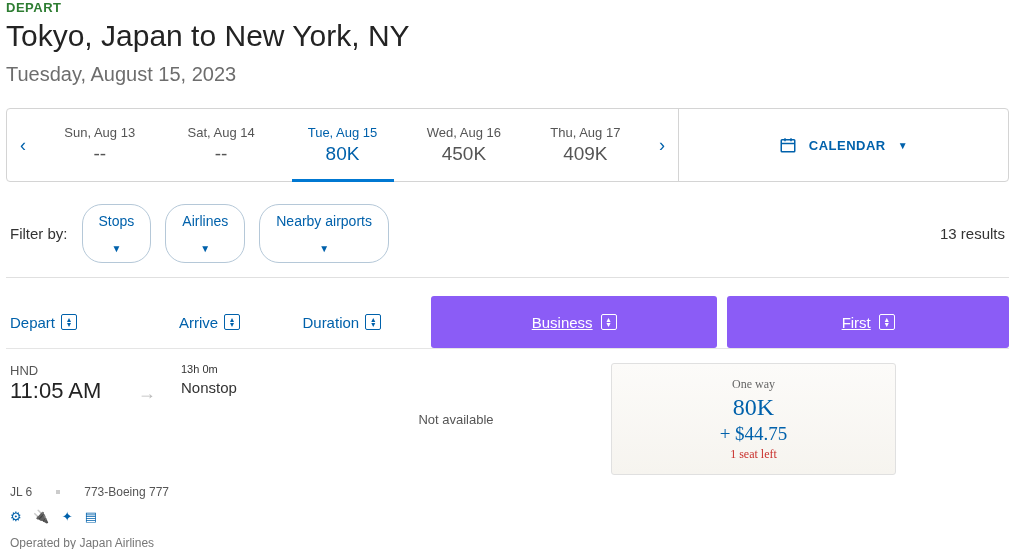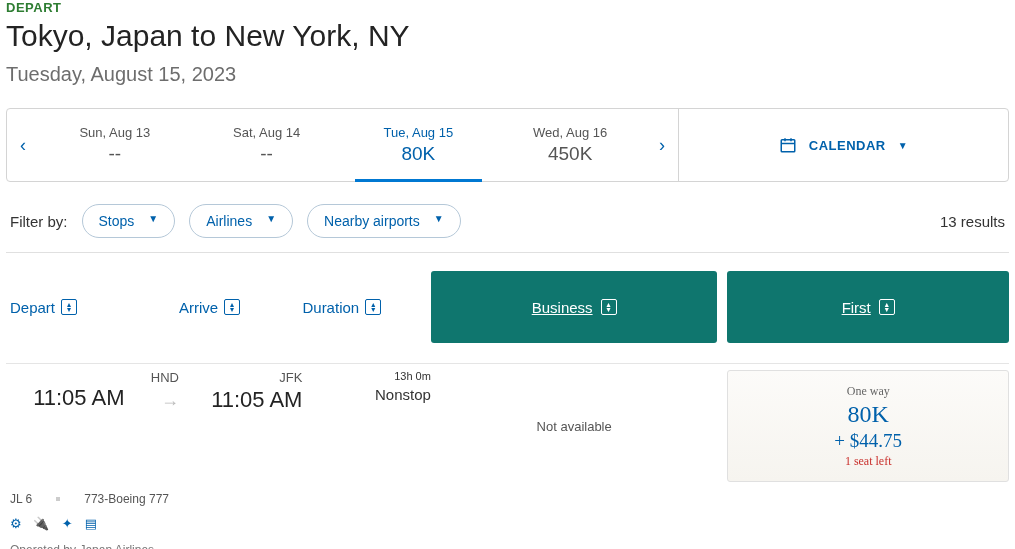--- a/index.html
+++ b/index.html
@@ -15,37 +15,37 @@
 .date-cell .dlabel { font-size: 13px; color: #555; }
 .date-cell .dval { font-size: 19px; color: #555; margin-top: 3px; }
 .date-cell.selected .dlabel { color: #0061ab; }
 .date-cell.selected .dval { color: #0061ab; font-weight: 500; }
 .date-cell.selected::after { content: ""; position: absolute; bottom: -1px; left: 8%; right: 8%; height: 3px; background: #0078d2; }
 .calendar-pane { width: 330px; border-left: 1px solid #d4d4d4; display: flex; align-items: center; justify-content: center; gap: 12px; color: #0061ab; font-weight: 600; font-size: 13px; letter-spacing: 0.5px; cursor: pointer; }
 .cal-icon { width: 18px; height: 18px; }
 .chev-down { font-size: 10px; }
 .filter-row { display: flex; align-items: center; margin-top: 22px; padding: 0 4px; }
 .filter-label { font-size: 15px; color: #333; margin-right: 14px; }
-.pill { border: 1px solid #b5c8d8; border-radius: 20px; padding: 8px 16px; display: flex; gap: 14px; color: #0061ab; font-size: 14px; margin-right: 14px; cursor: pointer; }
+.pill { border: 1px solid #b5c8d8; border-radius: 20px; padding: 8px 16px; display: flex; align-items: center; gap: 14px; color: #0061ab; font-size: 14px; margin-right: 14px; cursor: pointer; flex-direction: column; }
 .pill .caret { font-size: 10px; }
 .results-count { margin-left: auto; font-size: 15px; color: #333; }
 .divider { height: 1px; background: #e0e0e0; margin-top: 14px; }
 .headers-row { display: flex; margin-top: 18px; }
 .col { display: flex; align-items: center; }
 .col-depart { width: 175px; padding-left: 4px; }
 .col-arrive { width: 125px; }
 .col-duration { width: 130px; }
 .col-biz { width: 290px; }
 .col-first { width: 285px; margin-left: 10px; }
 .sort-head { color: #0061ab; font-size: 15px; display: flex; align-items: center; gap: 6px; cursor: pointer; }
 .sort-box { width: 16px; height: 16px; border: 1px solid #0061ab; border-radius: 2px; display: inline-flex; flex-direction: column; align-items: center; justify-content: center; line-height: 5px; font-size: 8px; color: #0061ab; }
-.cabin-head { background: #0f766e; color: #fff; height: 72px; display: flex; align-items: center; justify-content: center; gap: 8px; border-radius: 3px; font-size: 15px; cursor: pointer; }
+.cabin-head { background: #8b5cf6; color: #fff; height: 52px; display: flex; align-items: center; justify-content: center; gap: 8px; border-radius: 3px; font-size: 15px; cursor: pointer; }
 .cabin-head .label { text-decoration: underline; }
 .cabin-head .sort-box { border-color: #fff; color: #fff; }
-.flight-row { display: flex; margin-top: 20px; border-top: 1px solid #e5e5e5; padding-top: 6px; text-align: right; }
+.flight-row { display: flex; margin-top: 0; border-top: 1px solid #e5e5e5; padding-top: 14px; }
 .fcol-depart { width: 175px; padding-left: 4px; }
 .fcol-arrive { width: 125px; }
 .fcol-duration { width: 130px; }
 .fcol-biz { width: 290px; display: flex; align-items: center; justify-content: center; }
 .fcol-first { width: 285px; margin-left: 10px; font-family: Liberation Serif, serif; }
 .airport { font-size: 13px; color: #555; }
 .flight-time { font-size: 22px; color: #232323; margin-top: 2px; }
 .arrow-sep { display: inline-block; color: #bbb; font-size: 18px; margin-left: 32px; vertical-align: middle; }
 .dur-text { font-size: 11px; color: #333; }
 .stops-text { font-size: 15px; color: #333; margin-top: 4px; }
@@ -81,20 +81,24 @@
       <div class="dval">--</div>
     </div>
     <div class="date-cell selected">
       <div class="dlabel">Tue, Aug 15</div>
       <div class="dval">80K</div>
     </div>
     <div class="date-cell">
       <div class="dlabel">Wed, Aug 16</div>
       <div class="dval">450K</div>
     </div>
+    <div class="date-cell">
+      <div class="dlabel">Thu, Aug 17</div>
+      <div class="dval">409K</div>
+    </div>
   </div>
   <div class="date-nav">›</div>
   <div class="calendar-pane">
     <svg class="cal-icon" viewBox="0 0 24 24" fill="none" stroke="#0061ab" stroke-width="2">
           <rect x="3" y="5" width="18" height="16" rx="1"></rect>
           <line x1="3" y1="10" x2="21" y2="10"></line>
           <line x1="8" y1="3" x2="8" y2="7"></line>
           <line x1="16" y1="3" x2="16" y2="7"></line>
         </svg>
     <span>CALENDAR</span>
@@ -155,24 +159,20 @@
 </div>
 
 <div class="flight-row">
   <div class="fcol-depart">
     <div class="airport">HND</div>
     <div>
       <span class="flight-time">11:05 AM</span>
       <span class="arrow-sep">→</span>
     </div>
   </div>
-  <div class="fcol-arrive">
-    <div class="airport">JFK</div>
-    <div class="flight-time">11:05 AM</div>
-  </div>
   <div class="fcol-duration">
     <div class="dur-text">13h 0m</div>
     <div class="stops-text">Nonstop</div>
   </div>
   <div class="fcol-biz">
     <span class="not-avail">Not available</span>
   </div>
   <div class="fcol-first">
     <div class="fare-box">
       <div class="fare-type">One way</div>

